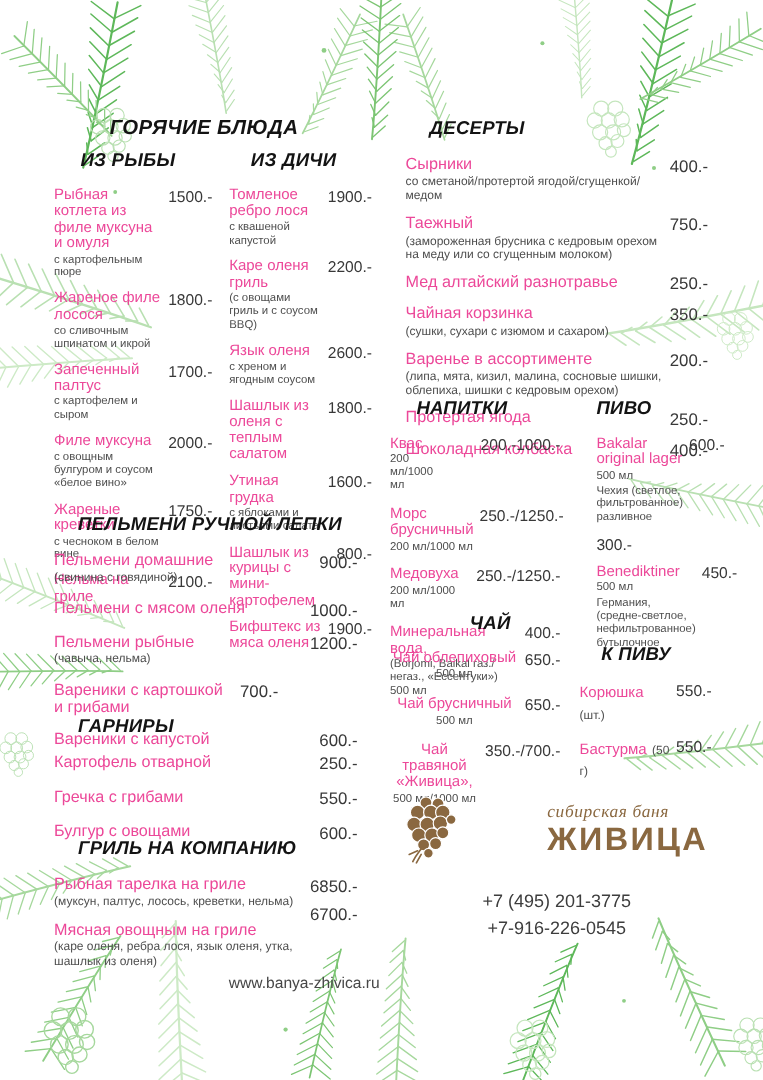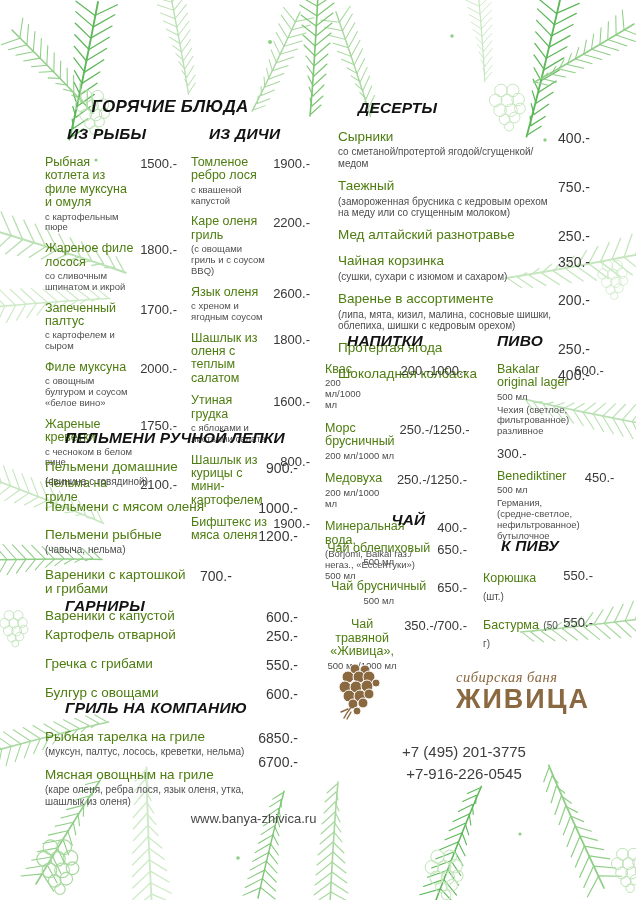--- a/index.html
+++ b/index.html
@@ -6,21 +6,21 @@
   body{
     width:636px;height:900px;position:relative;background:#ffffff;
     font-family:"Liberation Sans", sans-serif;color:#3f3f3f;overflow:hidden;
   }
   .decor{position:absolute;left:0;top:0;width:636px;height:900px;z-index:0;pointer-events:none;}
   .blk{position:absolute;z-index:2;}
   .h1{font-style:italic;font-weight:700;font-size:17px;letter-spacing:.3px;color:#131313;margin:0 0 8px 0;text-align:center;}
   .h2{font-style:italic;font-weight:700;font-size:15.5px;letter-spacing:.2px;color:#131313;margin:0 0 13px 0;}
   .item{display:flex;align-items:flex-start;margin-bottom:10px;}
   .nm{flex:1;padding-right:5px;}
-  .n{font-size:13.5px;line-height:1.07;color:#4d7c0f;}
+  .n{font-size:13.5px;line-height:1.07;color:#ec4899;}
   .d{font-size:10px;line-height:1.14;color:#4e4e4e;margin-top:2px;}
   .v{font-size:9.5px;line-height:1.14;color:#4e4e4e;margin-top:2px;}
   .p{font-size:14px;color:#383838;white-space:nowrap;}
   .small-cols .n{font-size:12.5px;}
   .small-cols .d,.small-cols .v{font-size:9.5px;}
   .small-cols .p{font-size:13px;}
   .small-cols .item{margin-bottom:9px;}
   .twocol{display:flex;}
   .note{font-size:10px;color:#4e4e4e;}
   .indent{padding-left:20px;}

